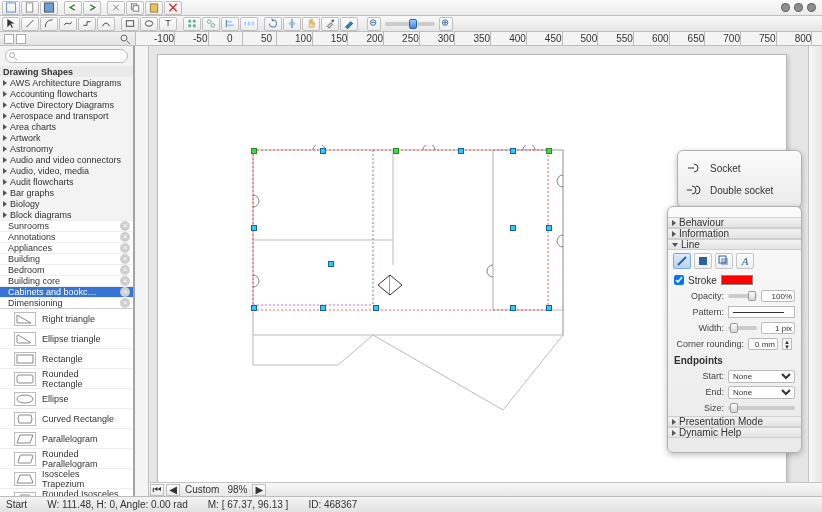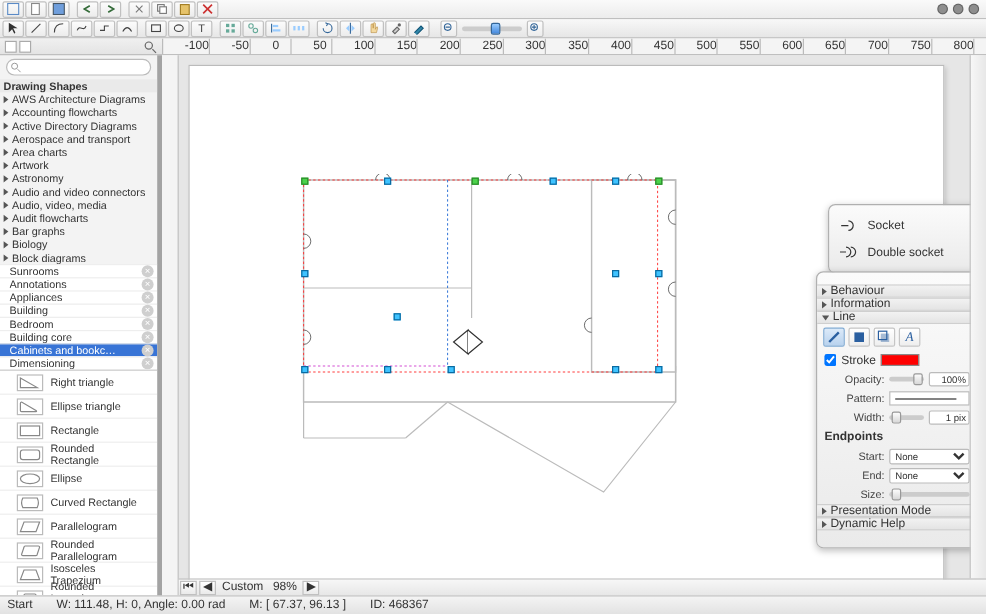--- a/index.html
+++ b/index.html
@@ -23,21 +23,21 @@
 
   
   .ruler-h { height: 14px; background:#f4f4f4; border-bottom:1px solid #bfbfbf; display:flex; overflow:hidden; margin-left:135px; font-size:8px; color:#555; position:relative;}
   .ruler-h .tick { flex:0 0 34px; border-left:1px solid #bbb; padding-left:18px; line-height:13px;}
   .ruler-corner { position:absolute; left:0; top:32px; width:135px; height:14px; background:linear-gradient(#f0f0f0,#e4e4e4); border-bottom:1px solid #bfbfbf; display:flex; align-items:center; gap:2px; padding:0 4px;}
   .ruler-corner .lc { width:10px; height:10px; border:1px solid #aaa; background:#fff; }
   .ruler-corner .mag { width:12px; height:12px; }
 
   
   .main { display:flex; height: calc(512px - 32px - 14px - 16px); }
-  .sidebar { width: 135px; background:#f3f3f3; border-right:4px solid #a3a3a3; display:flex; flex-direction:column; overflow:hidden;}
+  .sidebar { width: 135px; background:#f3f3f3; border-right:2px solid #a3a3a3; display:flex; flex-direction:column; overflow:hidden;}
   .search-box { padding:3px 5px; }
   .search-box input { width:100%; height:14px; border-radius:8px; border:1px solid #bbb; padding:0 14px 0 16px; background:#fff; font-size:9px;}
   .search-wrap { position:relative; }
   .search-wrap .mag { position:absolute; left:3px; top:2px; width:10px; height:10px; color:#888;}
   .cat-list { overflow:hidden; }
   .cat-list .row { display:flex; align-items:center; height:11px; padding:0 3px; gap:3px; }
   .cat-list .row.hdr { background:#eaeaea; font-weight:bold; }
   .cat-list .row .tri { width:0;height:0;border-top:3px solid transparent;border-bottom:3px solid transparent;border-left:4px solid #555;}
   .cat-list .row span { font-size:9px; white-space:nowrap; overflow:hidden; text-overflow:ellipsis;}
   .cat-list .row.sub { background:#fff; border-top:1px solid #eee; padding-left:8px; justify-content:space-between;}
@@ -55,21 +55,21 @@
   .floorplan { position:absolute; left:85px; top:90px; width:475px; height:340px;}
   .floorplan line, .floorplan rect, .floorplan path { vector-effect:non-scaling-stroke;}
   .handle { width:6px; height:6px; background:#3fc3ff; border:1px solid #0a6aa0; position:absolute;}
   .handle.g { background:#4bd24b; border-color:#2a8a2a;}
   .hscroll { position:absolute; left:14px; right:0; bottom:0; height:14px; background:linear-gradient(#f7f7f7,#e7e7e7); border-top:1px solid #c4c4c4; display:flex; align-items:center; font-size:9px;}
   .hscroll .navb { width:14px; height:12px; border:1px solid #c0c0c0; background:linear-gradient(#fff,#eaeaea); margin:0 1px; text-align:center; line-height:10px;}
   .hscroll .zoom-label { margin:0 4px;}
   .vscroll { position:absolute; right:0; top:0; bottom:14px; width:14px; background:linear-gradient(to right,#f7f7f7,#e7e7e7); border-left:1px solid #c4c4c4;}
 
   
-  .float-panel { position:absolute; right:7px; background:linear-gradient(#fbfbfb,#eaeaea); border:1px solid #b0b0b0; border-radius:6px; box-shadow:0 2px 6px rgba(0,0,0,.25);margin-top:20px;}
+  .float-panel { position:absolute; right:20px; background:linear-gradient(#fbfbfb,#eaeaea); border:1px solid #b0b0b0; border-radius:6px; box-shadow:0 2px 6px rgba(0,0,0,.25);}
   .panel-sockets { top:104px; width:125px; padding:6px 8px;}
   .panel-sockets .srow { display:flex; align-items:center; gap:8px; height:22px;}
   .panel-sockets .srow svg { width:16px; height:16px;}
   .panel-sockets .srow span { font-size:10px;}
 
   .panel-props { top:160px; width:135px; padding-bottom:14px;}
   .panel-props .header { height:10px;}
   .panel-props .section-bar { height:11px; background:linear-gradient(#f2f2f2,#e4e4e4); border-top:1px solid #cfcfcf; border-bottom:1px solid #cfcfcf; display:flex; align-items:center; gap:3px; padding:0 4px; font-size:8px;}
   .panel-props .section-bar .tri { width:0;height:0;border-top:3px solid transparent;border-bottom:3px solid transparent;border-left:4px solid #555;}
   .panel-props .section-bar .tri.down { border-left:3px solid transparent;border-right:3px solid transparent;border-top:4px solid #555; border-bottom:none;}
@@ -623,20 +623,25 @@
         <div class="label">Pattern:</div>
         <div class="pattern-line"></div>
       </div>
       <div class="field-row">
         <div class="label">Width:</div>
         <div class="slider">
             <div class="th" style="left:2px"></div>
           </div>
         <div class="val">1 pix</div>
       </div>
+      <div class="field-row">
+        <div class="label" style="width:70px">Corner rounding:</div>
+        <div class="val" style="width:30px">0 mm</div>
+        <div style="width:10px;height:12px;border:1px solid #bbb;background:#f6f6f6;font-size:7px;text-align:center;line-height:5px">▴<br>▾</div>
+      </div>
       <div class="field-row" style="font-weight:bold">
           <span>Endpoints</span>
         </div>
       <div class="field-row">
         <div class="label">Start:</div>
         <select><option>None</option></select>
       </div>
       <div class="field-row">
         <div class="label">End:</div>
         <select><option>None</option></select>

